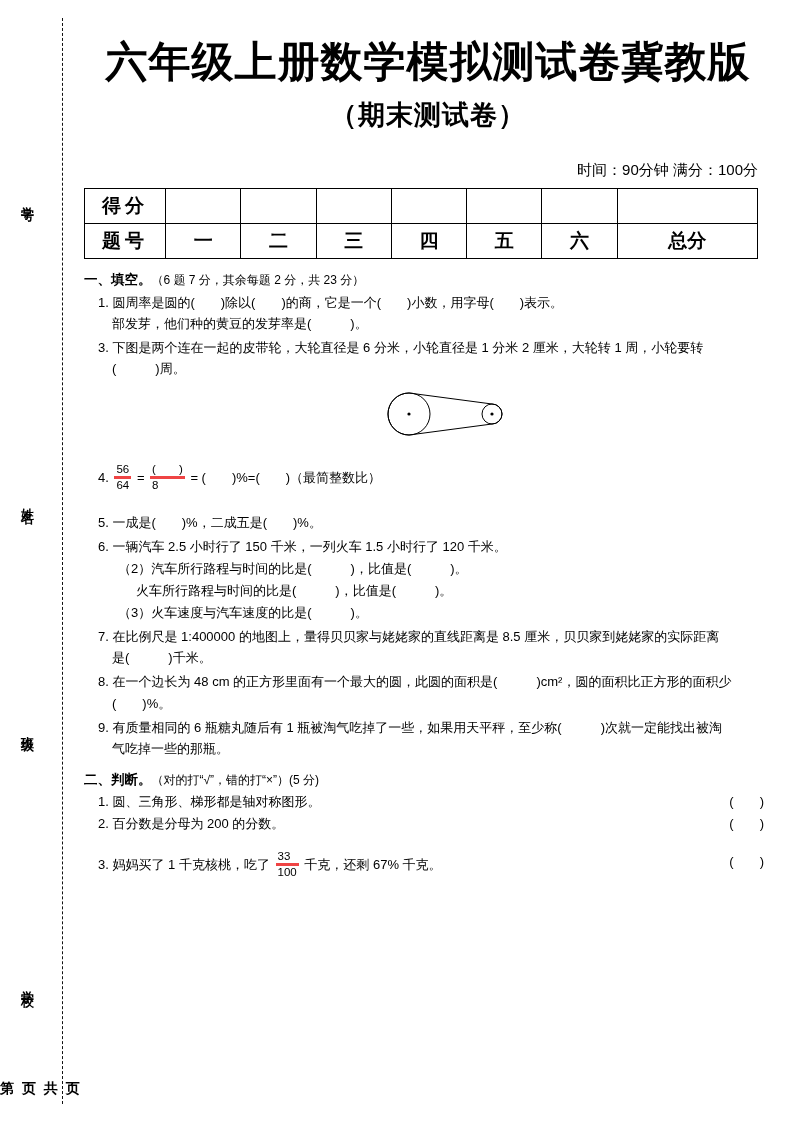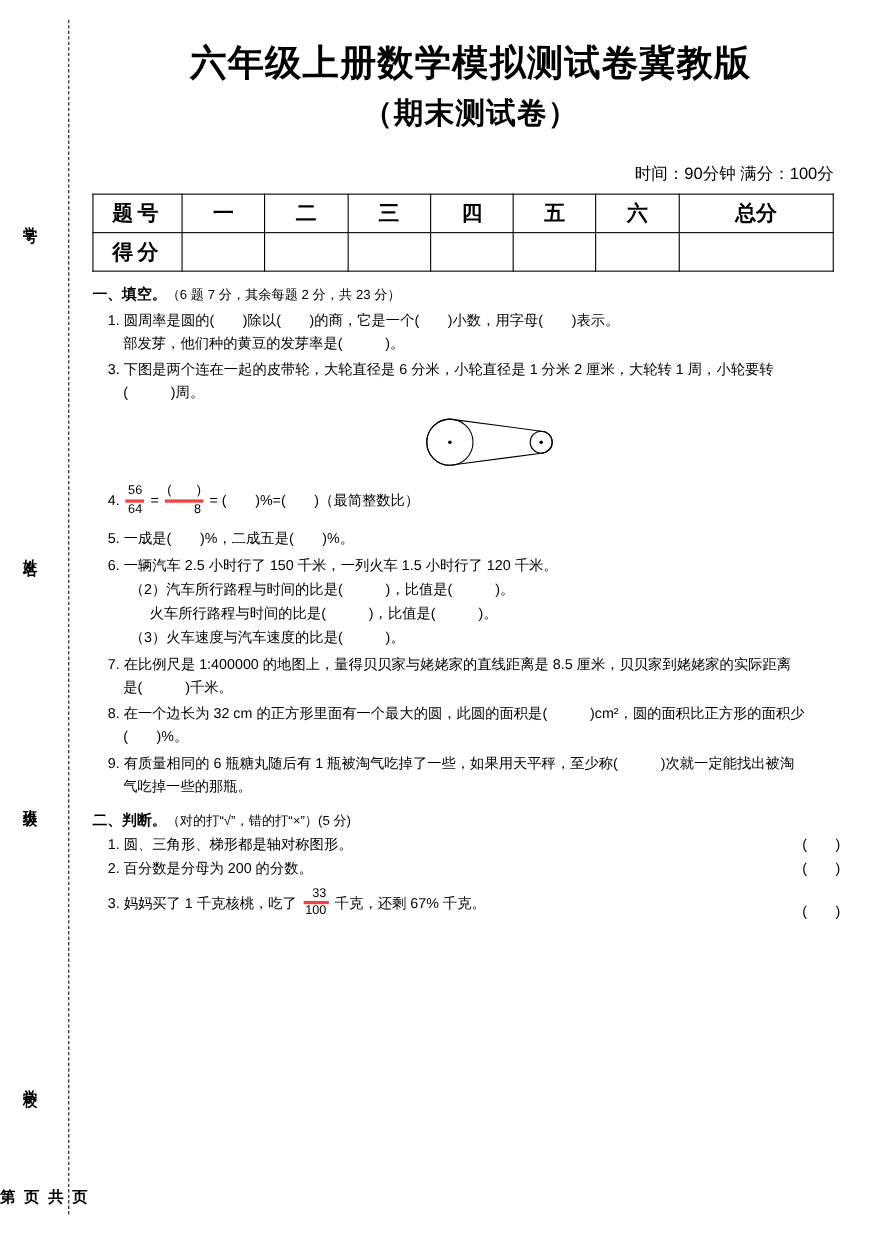--- a/index.html
+++ b/index.html
@@ -57,21 +57,21 @@
     position: absolute;
     left: 84px;
     top: 0;
     width: 688px;
   }
 
   .title {
     text-align: center;
     font-family: "Liberation Sans", sans-serif;
     font-weight: bold;
-    font-size: 33px;
+    font-size: 42px;
     letter-spacing: 1px;
     margin-top: 36px;
     line-height: 1.25;
   }
   .title2 {
     text-align: center;
     font-family: "Liberation Sans", sans-serif;
     font-weight: bold;
     font-size: 27px;
     margin-top: 8px;
@@ -147,24 +147,24 @@
     position: relative;
     height: 60px;
     margin-top: 6px;
   }
   .figure svg { position: absolute; left: 280px; top: 0; }
 
   
   .frac {
     display: inline-block;
     vertical-align: middle;
-    text-align: right;
+    text-align: left;
     font-size: 11.5px;
     line-height: 1.15;
-    margin: 5px 2px;
+    margin: 16px 2px;
     position: relative;
     top: -1px;
   }
   .frac .num { display: block; padding: 0 2px; }
   .frac .den { display: block; border-top: 3px solid #ef4444; padding: 0 2px; }
 
   .judge-row {
     position: relative;
     font-size: 13px;
     line-height: 1.7;
@@ -207,38 +207,38 @@
 
   <div class="content">
 
     <div class="title">六年级上册数学模拟测试卷冀教版</div>
     <div class="title2">（期末测试卷）</div>
     <div class="timeline">时间：90分钟  满分：100分</div>
 
     <table class="score">
       <tbody>
           <tr>
+        <td class="h">得分</td>
+        <td></td>
+        <td></td>
+        <td></td>
+        <td></td>
+        <td></td>
+        <td></td>
+        <td></td>
+      </tr>
+      <tr>
         <td class="h">题号</td>
         <td>一</td>
         <td>二</td>
         <td>三</td>
         <td>四</td>
         <td>五</td>
         <td>六</td>
         <td>总分</td>
-      </tr>
-      <tr>
-        <td class="h">得分</td>
-        <td></td>
-        <td></td>
-        <td></td>
-        <td></td>
-        <td></td>
-        <td></td>
-        <td></td>
       </tr>
     </tbody>
       </table>
 
     <div class="sec-head">
       <span>一、填空。</span><span class="small">（6 题 7 分，其余每题 2 分，共 23 分）</span>
     </div>
 
     <div class="q">1. 圆周率是圆的(　　)除以(　　)的商，它是一个(　　)小数，用字母(　　)表示。</div>
 
@@ -274,21 +274,21 @@
     <div class="q">5. 一成是(　　)%，二成五是(　　)%。</div>
 
     <div class="q">6. 一辆汽车 2.5 小时行了 150 千米，一列火车 1.5 小时行了 120 千米。</div>
     <div class="sub">（2）汽车所行路程与时间的比是(　　　)，比值是(　　　)。</div>
     <div class="sub2">火车所行路程与时间的比是(　　　)，比值是(　　　)。</div>
     <div class="sub">（3）火车速度与汽车速度的比是(　　　)。</div>
 
     <div class="q">7. 在比例尺是 1:400000 的地图上，量得贝贝家与姥姥家的直线距离是 8.5 厘米，贝贝家到姥姥家的实际距离</div>
     <div class="cont">是(　　　)千米。</div>
 
-    <div class="q">8. 在一个边长为 32 cm 的正方形里面有一个最大的圆，此圆的面积是(　　　)cm²，圆的面积比正方形的面积少</div>
+    <div class="q">8. 在一个边长为 48 cm 的正方形里面有一个最大的圆，此圆的面积是(　　　)cm²，圆的面积比正方形的面积少</div>
     <div class="cont">(　　)%。</div>
 
     <div class="q">9. 有质量相同的 6 瓶糖丸随后有 1 瓶被淘气吃掉了一些，如果用天平秤，至少称(　　　)次就一定能找出被淘</div>
     <div class="cont">气吃掉一些的那瓶。</div>
 
     <div class="sec-head">
       <span>二、判断。</span><span class="small">（对的打“√”，错的打“×”）(5 分)</span>
     </div>
 
     <div class="judge-row">

